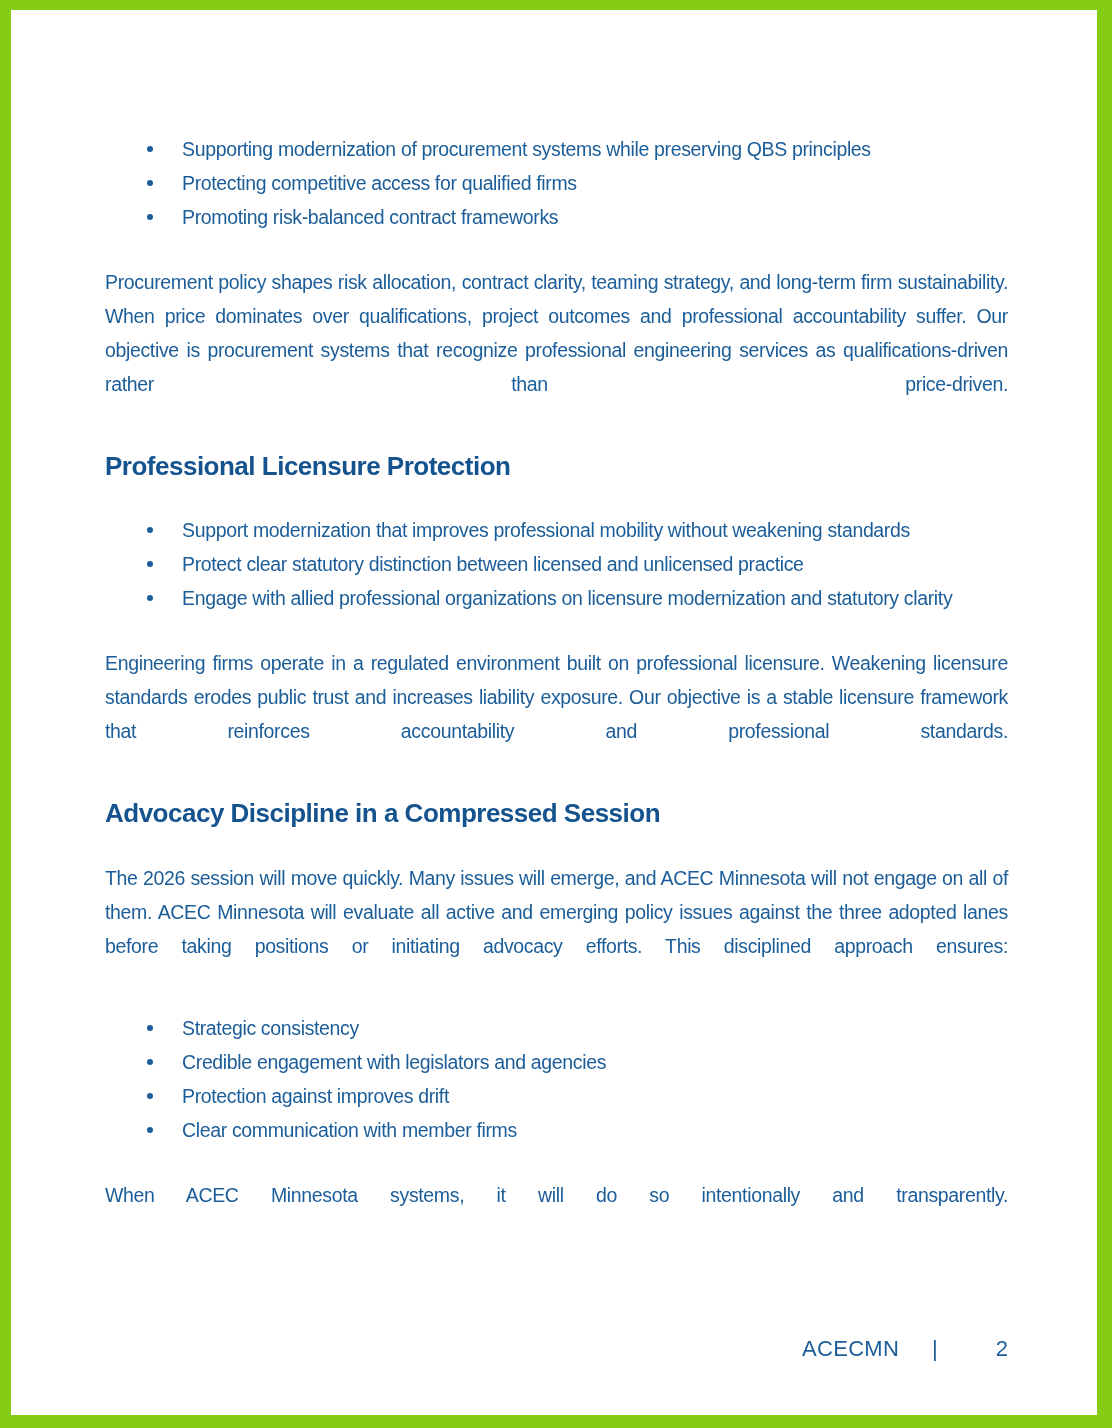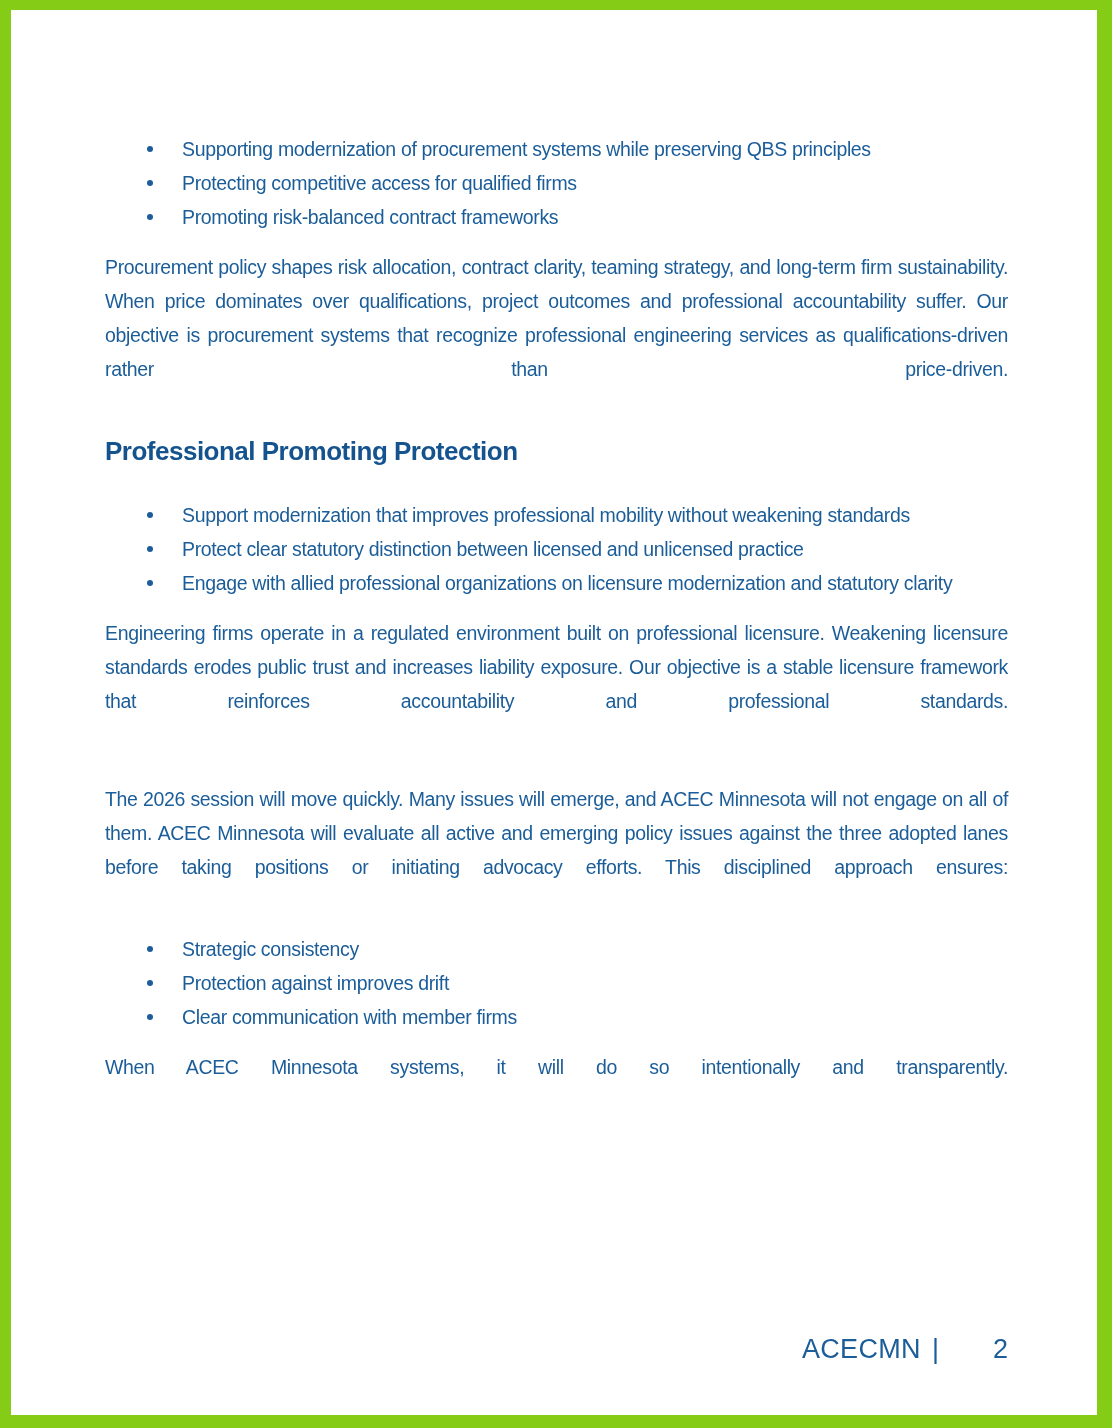--- a/index.html
+++ b/index.html
@@ -42,21 +42,21 @@
     font-family: "Liberation Sans", "DejaVu Sans", sans-serif;
     color: #1b5d99;
     font-size: 19.5px;
     line-height: 34px;
     letter-spacing: -0.35px;
     font-stretch: condensed;
     -webkit-font-smoothing: antialiased;
   }
 
   p.para {
-    margin: 0 0 0 0;
+    margin: 15px 0 0 0;
     text-align: justify;
     text-justify: inter-word;
     hyphens: none;
   }
 
   
   p.para::after {
     content: "";
     display: inline-block;
     width: 100%;
@@ -105,21 +105,21 @@
 
   
   .page-footer {
     position: absolute;
     left: 94px;
     top: 1322px;
     width: 903px;
     height: 34px;
     font-family: "Liberation Sans", "DejaVu Sans", sans-serif;
     color: #1b5d99;
-    font-size: 27px;
+    font-size: 22px;
     line-height: 34px;
     display: flex;
     align-items: center;
     justify-content: flex-end;
   }
 
   .footer-org {
     letter-spacing: 0.3px;
   }
 
@@ -150,21 +150,21 @@
           <span>Promoting risk-balanced contract frameworks</span>
         </li>
       </ul>
 
       <div class="gap-after-list"></div>
 
       <p class="para">Procurement policy shapes risk allocation, contract clarity, teaming strategy, and long-term firm sustainability. When price dominates over qualifications, project outcomes and professional accountability suffer. Our objective is procurement systems that recognize professional engineering services as qualifications-driven rather than price-driven.</p>
 
       <div class="gap-before-head"></div>
 
-      <h2 class="section-heading">Professional Promoting Protection</h2>
+      <h2 class="section-heading">Professional Licensure Protection</h2>
 
       <div class="gap-after-head"></div>
 
 
       <div class="gap-before-list"></div>
 
       <ul class="bullets">
         <li>
           <span class="bullet-dot"></span>
           <span>Support modernization that improves professional mobility without weakening standards</span>
@@ -178,31 +178,36 @@
           <span>Engage with allied professional organizations on licensure modernization and statutory clarity</span>
         </li>
       </ul>
 
       <div class="gap-after-list"></div>
 
       <p class="para">Engineering firms operate in a regulated environment built on professional licensure. Weakening licensure standards erodes public trust and increases liability exposure. Our objective is a stable licensure framework that reinforces accountability and professional standards.</p>
 
       <div class="gap-before-head"></div>
 
+      <h2 class="section-heading">Advocacy Discipline in a Compressed Session</h2>
 
       <div class="gap-after-head"></div>
 
       <p class="para">The 2026 session will move quickly. Many issues will emerge, and ACEC Minnesota will not engage on all of them. ACEC Minnesota will evaluate all active and emerging policy issues against the three adopted lanes before taking positions or initiating advocacy efforts. This disciplined approach ensures:</p>
 
       <div class="gap-before-list"></div>
 
       <ul class="bullets">
         <li>
           <span class="bullet-dot"></span>
           <span>Strategic consistency</span>
+        </li>
+        <li>
+          <span class="bullet-dot"></span>
+          <span>Credible engagement with legislators and agencies</span>
         </li>
         <li>
           <span class="bullet-dot"></span>
           <span>Protection against improves drift</span>
         </li>
         <li>
           <span class="bullet-dot"></span>
           <span>Clear communication with member firms</span>
         </li>
       </ul>

